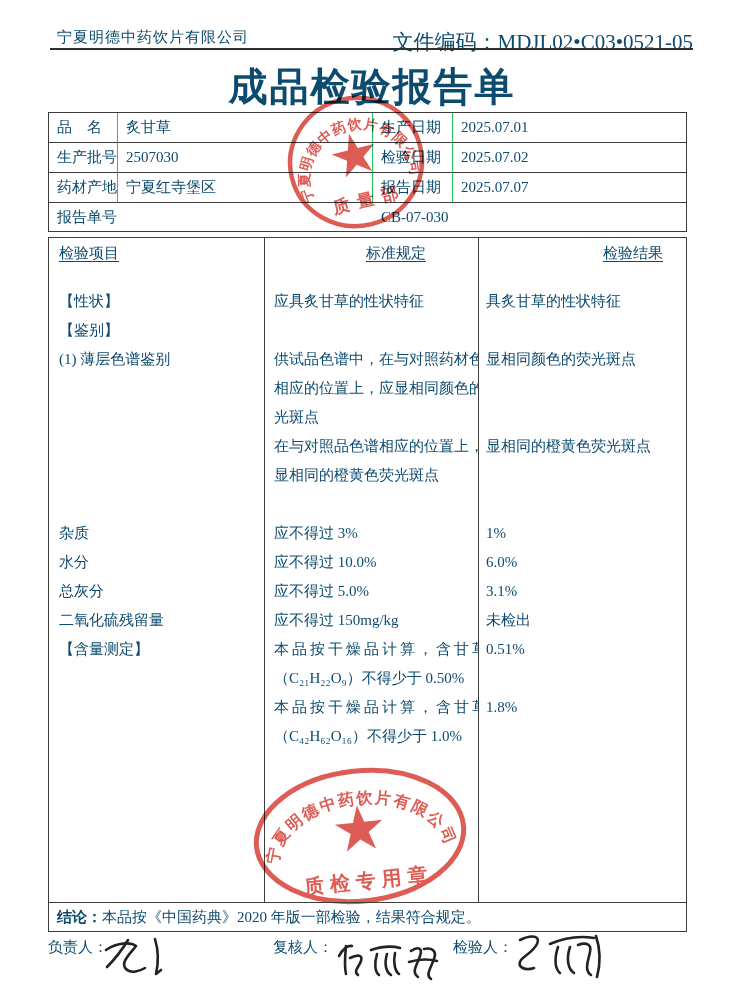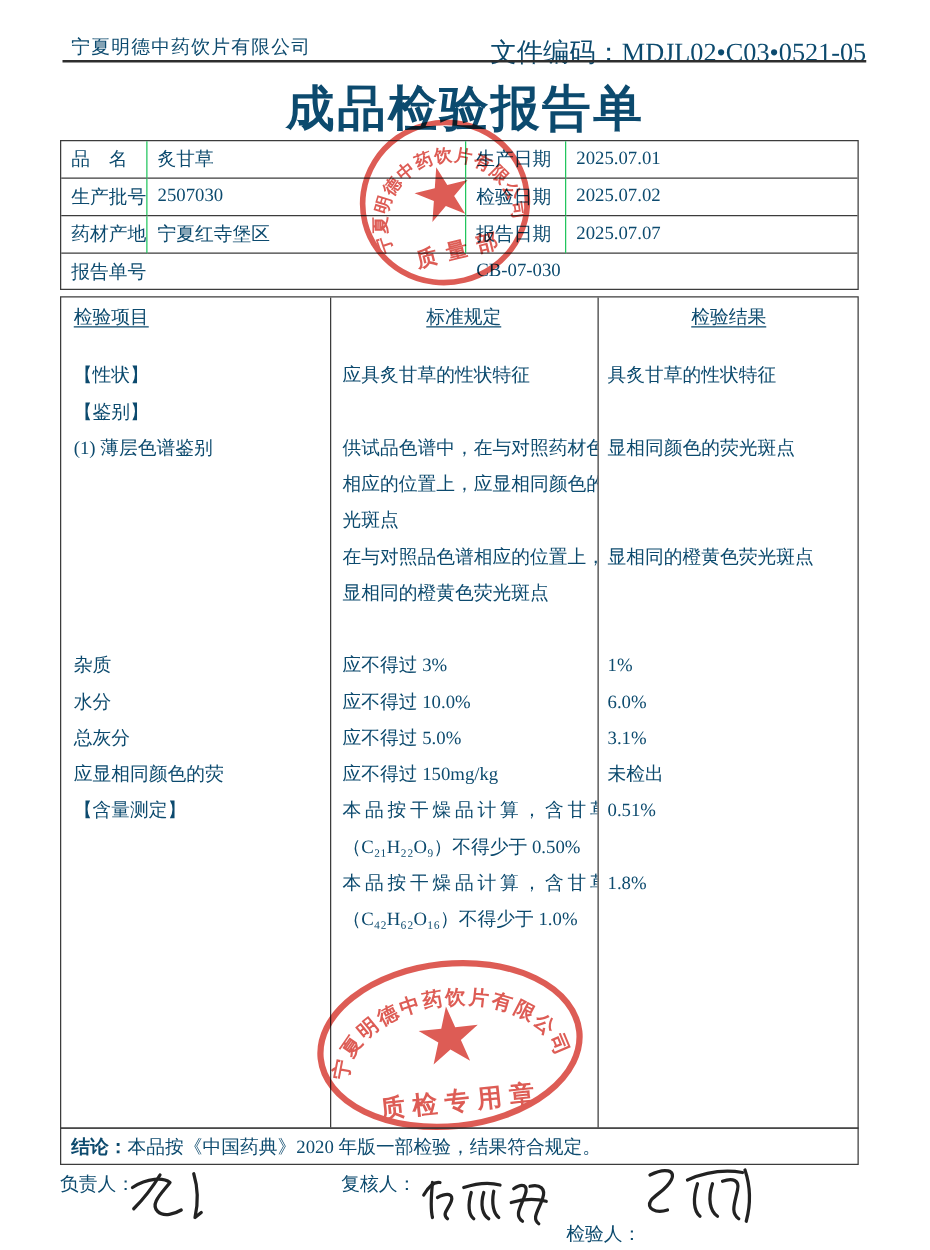--- a/index.html
+++ b/index.html
@@ -22,21 +22,21 @@
   .irow > div { border-bottom:1px solid #3c3c3c; border-right:1px solid #22c55e;
                 display:flex; align-items:center; padding-left:8px; overflow:hidden; white-space:nowrap; }
   .irow > div:last-child { border-right:none; }
   .irow-last { display:grid; grid-template-columns:324px 313px; height:29px; }
   .irow-last > div { display:flex; align-items:center; padding-left:8px; white-space:nowrap; }
   
   .main-table { position:absolute; left:48px; top:237px; width:639px; height:666px;
                 border:1px solid #3c3c3c; font-size:15px; }
   .vline { position:absolute; top:0; width:1px; height:100%; background:#3c3c3c; }
   .vline.v1 { left:215px; } .vline.v2 { left:429px; }
-  .thead { display:grid; grid-template-columns:215px 214px 210px; padding-top:6px; height:28px; }
+  .thead { display:grid; grid-template-columns:215px 214px 210px; padding-top:6px; height:28px;gap:25px; }
   .thead > div { text-decoration:underline; text-underline-offset:3px; }
   .thead .c1 { padding-left:10px; }
   .thead .c2, .thead .c3 { text-align:center; }
   .tspacer { height:21px; }
   .trow { display:grid; grid-template-columns:215px 214px 210px; }
   .trow .cell { overflow:hidden; }
   .trow .c1 { padding-left:10px; }
   .trow .c2 { padding-left:10px; padding-right:4px; }
   .trow .c3 { padding-left:8px; }
   .ln { line-height:29px; height:29px; white-space:nowrap; }
@@ -173,21 +173,21 @@
           </div>
           <div class="cell c2">
             <div class="ln">应不得过 5.0%</div>
           </div>
           <div class="cell c3">
             <div class="ln">3.1%</div>
           </div>
         </div>
         <div class="trow" style="min-height: 29px;">
           <div class="cell c1">
-            <div class="ln">应显相同颜色的荧</div>
+            <div class="ln">二氧化硫残留量</div>
           </div>
           <div class="cell c2">
             <div class="ln">应不得过 150mg/kg</div>
           </div>
           <div class="cell c3">
             <div class="ln">未检出</div>
           </div>
         </div>
         <div class="trow" style="min-height: 58px;">
           <div class="cell c1">
@@ -243,21 +243,21 @@
   </svg>
 
   <div class="conclusion">
     <b>结论：</b>
     <span>本品按《中国药典》2020 年版一部检验，结果符合规定。</span>
   </div>
 
   <div class="sigrow">
     <span class="siglabel" style="left:48px; top:2px;">负责人：</span>
     <span class="siglabel" style="left:273px; top:2px;">复核人：</span>
-    <span class="siglabel" style="left:453px; top:2px;margin-top:40px;">检验人：</span>
+    <span class="siglabel" style="left:453px; top:2px;">检验人：</span>
 
     <svg class="sig" style="left:98px; top:-6px;" width="80" height="62" viewBox="0 0 80 62">
       <path d="M30,10 C24,20 16,30 9,37"></path>
       <path d="M8,20 C20,12 33,12 38,16 C31,25 22,33 28,39 C33,44 42,41 47,38"></path>
       <path d="M57,9 C60,19 61,31 58,44 L63,40"></path>
     </svg>
     <svg class="sig" style="left:333px; top:-2px;" width="110" height="58" viewBox="0 0 110 58">
       <path d="M6,22 C10,15 14,11 19,12"></path>
       <path d="M13,12 C12,22 11,32 13,40"></path>
       <path d="M17,24 C25,20 30,21 28,27 C26,33 20,37 25,41"></path>

